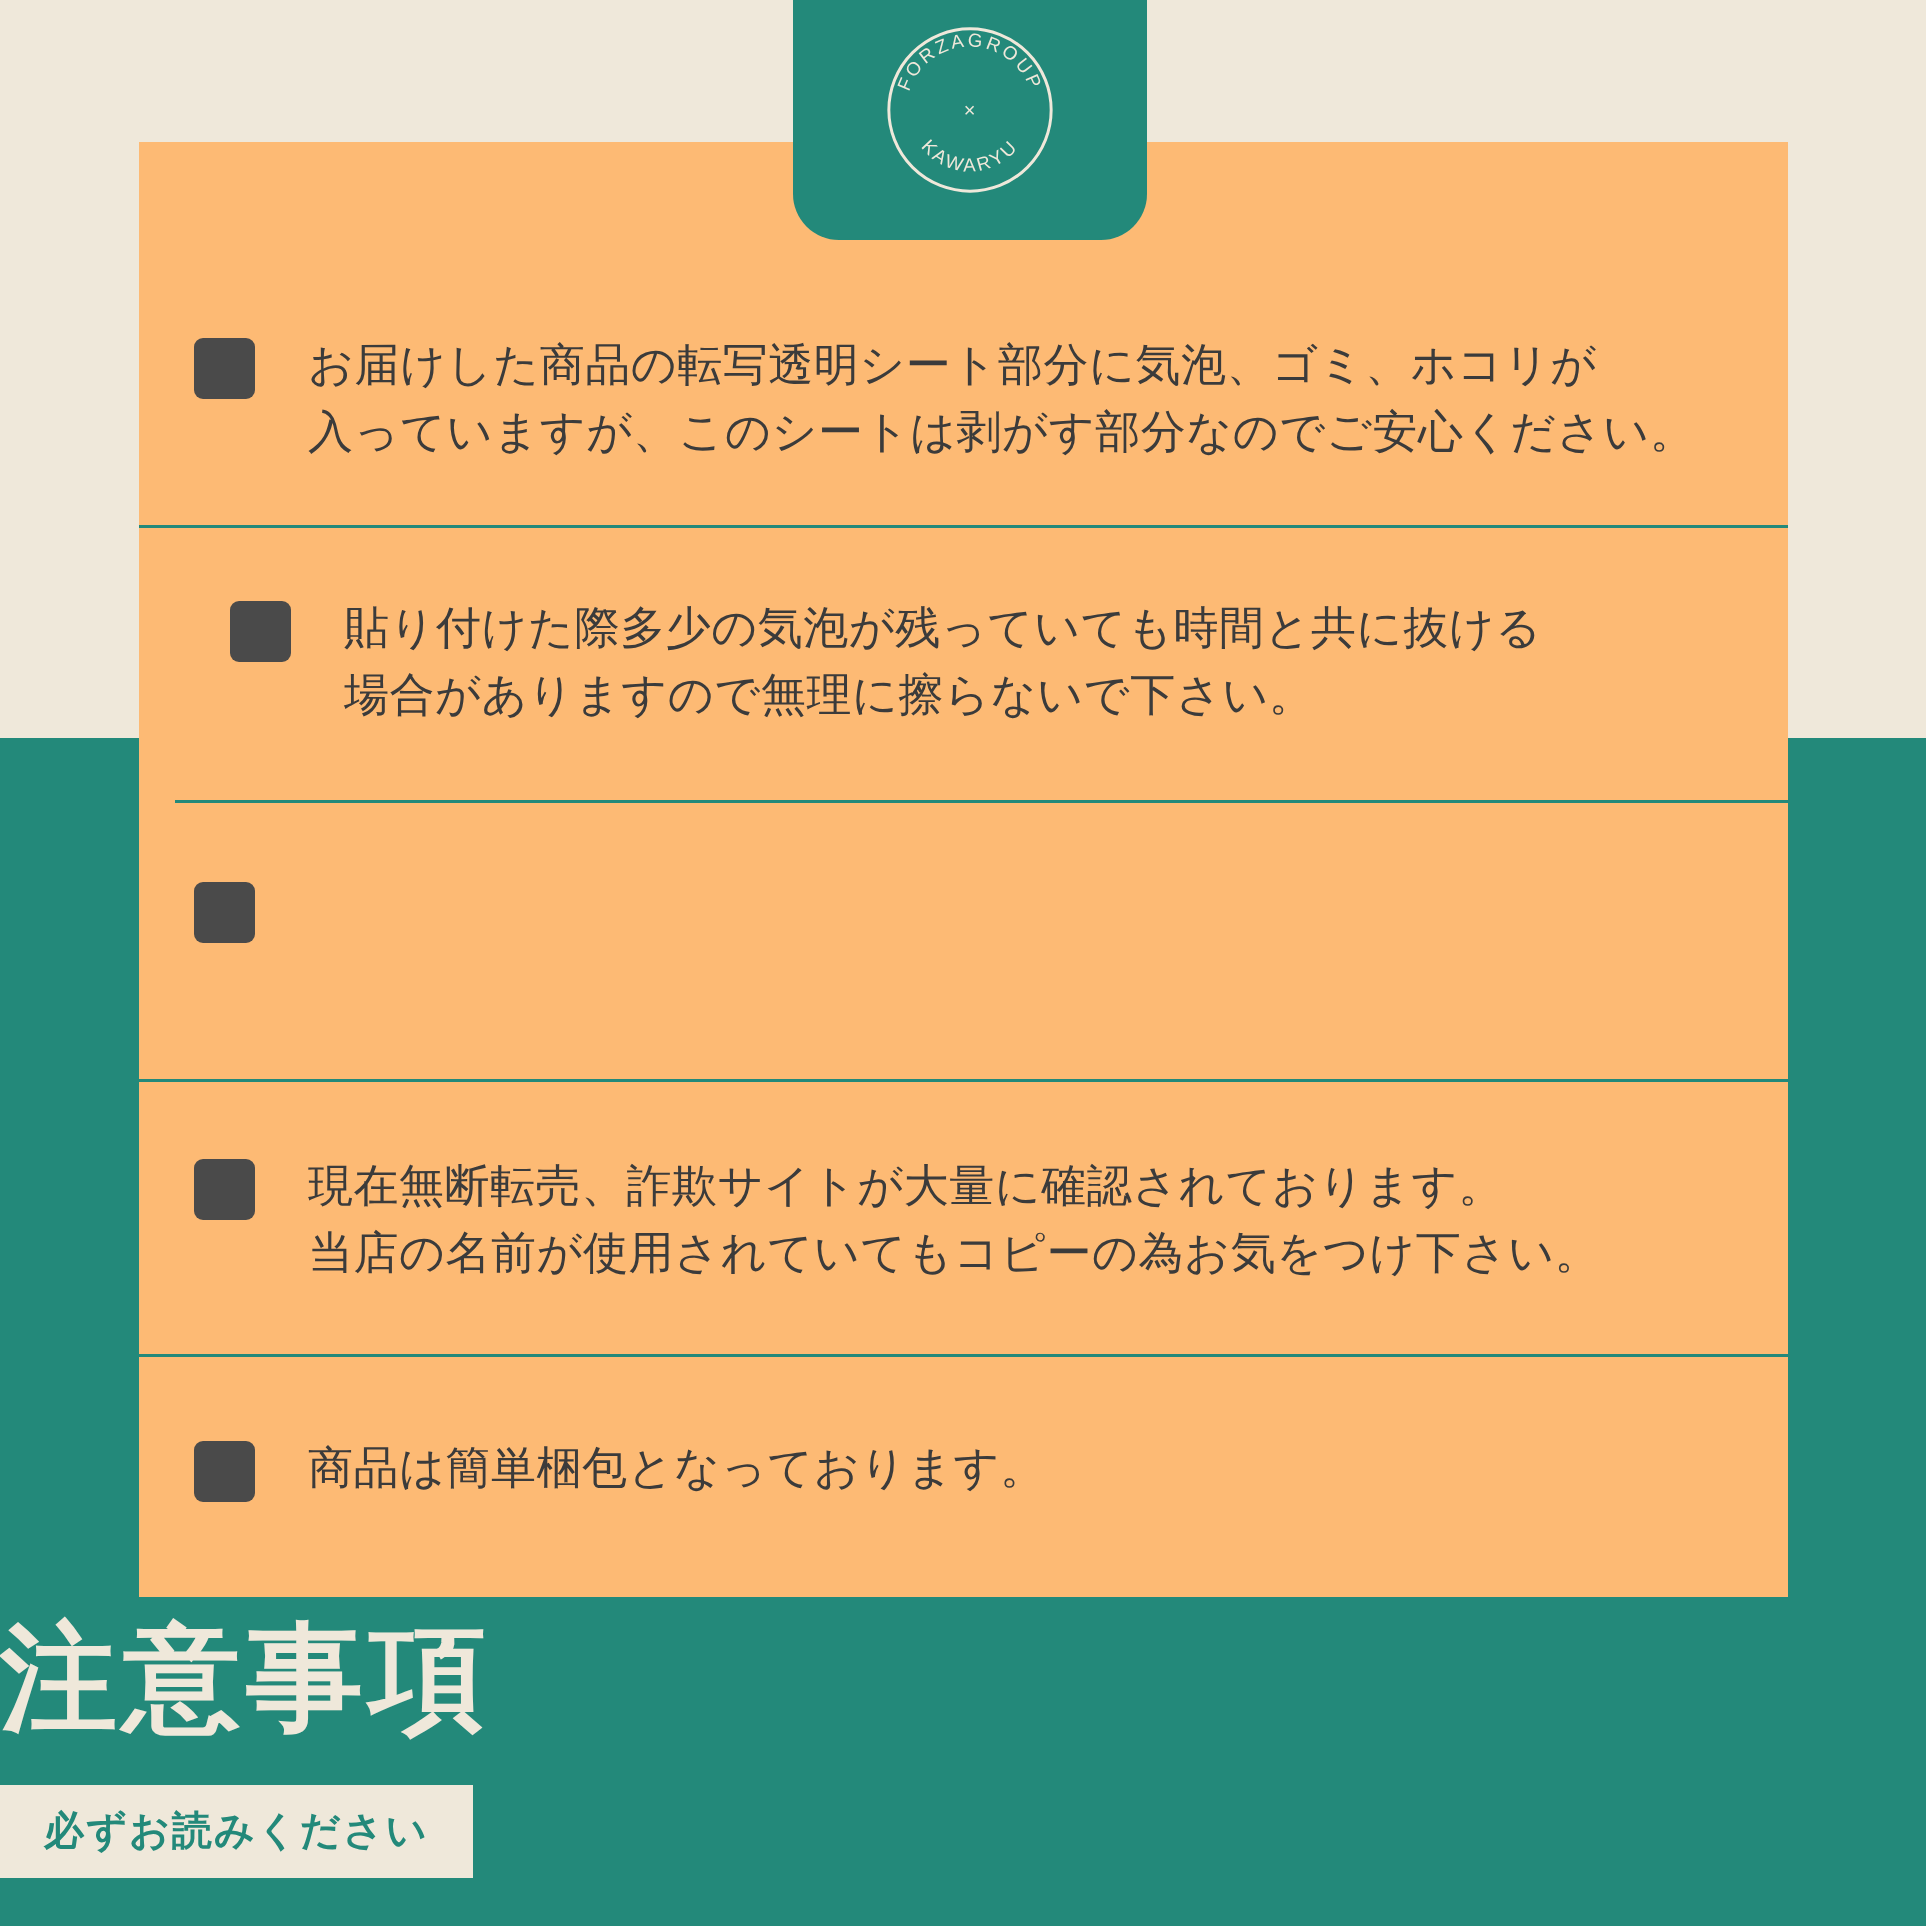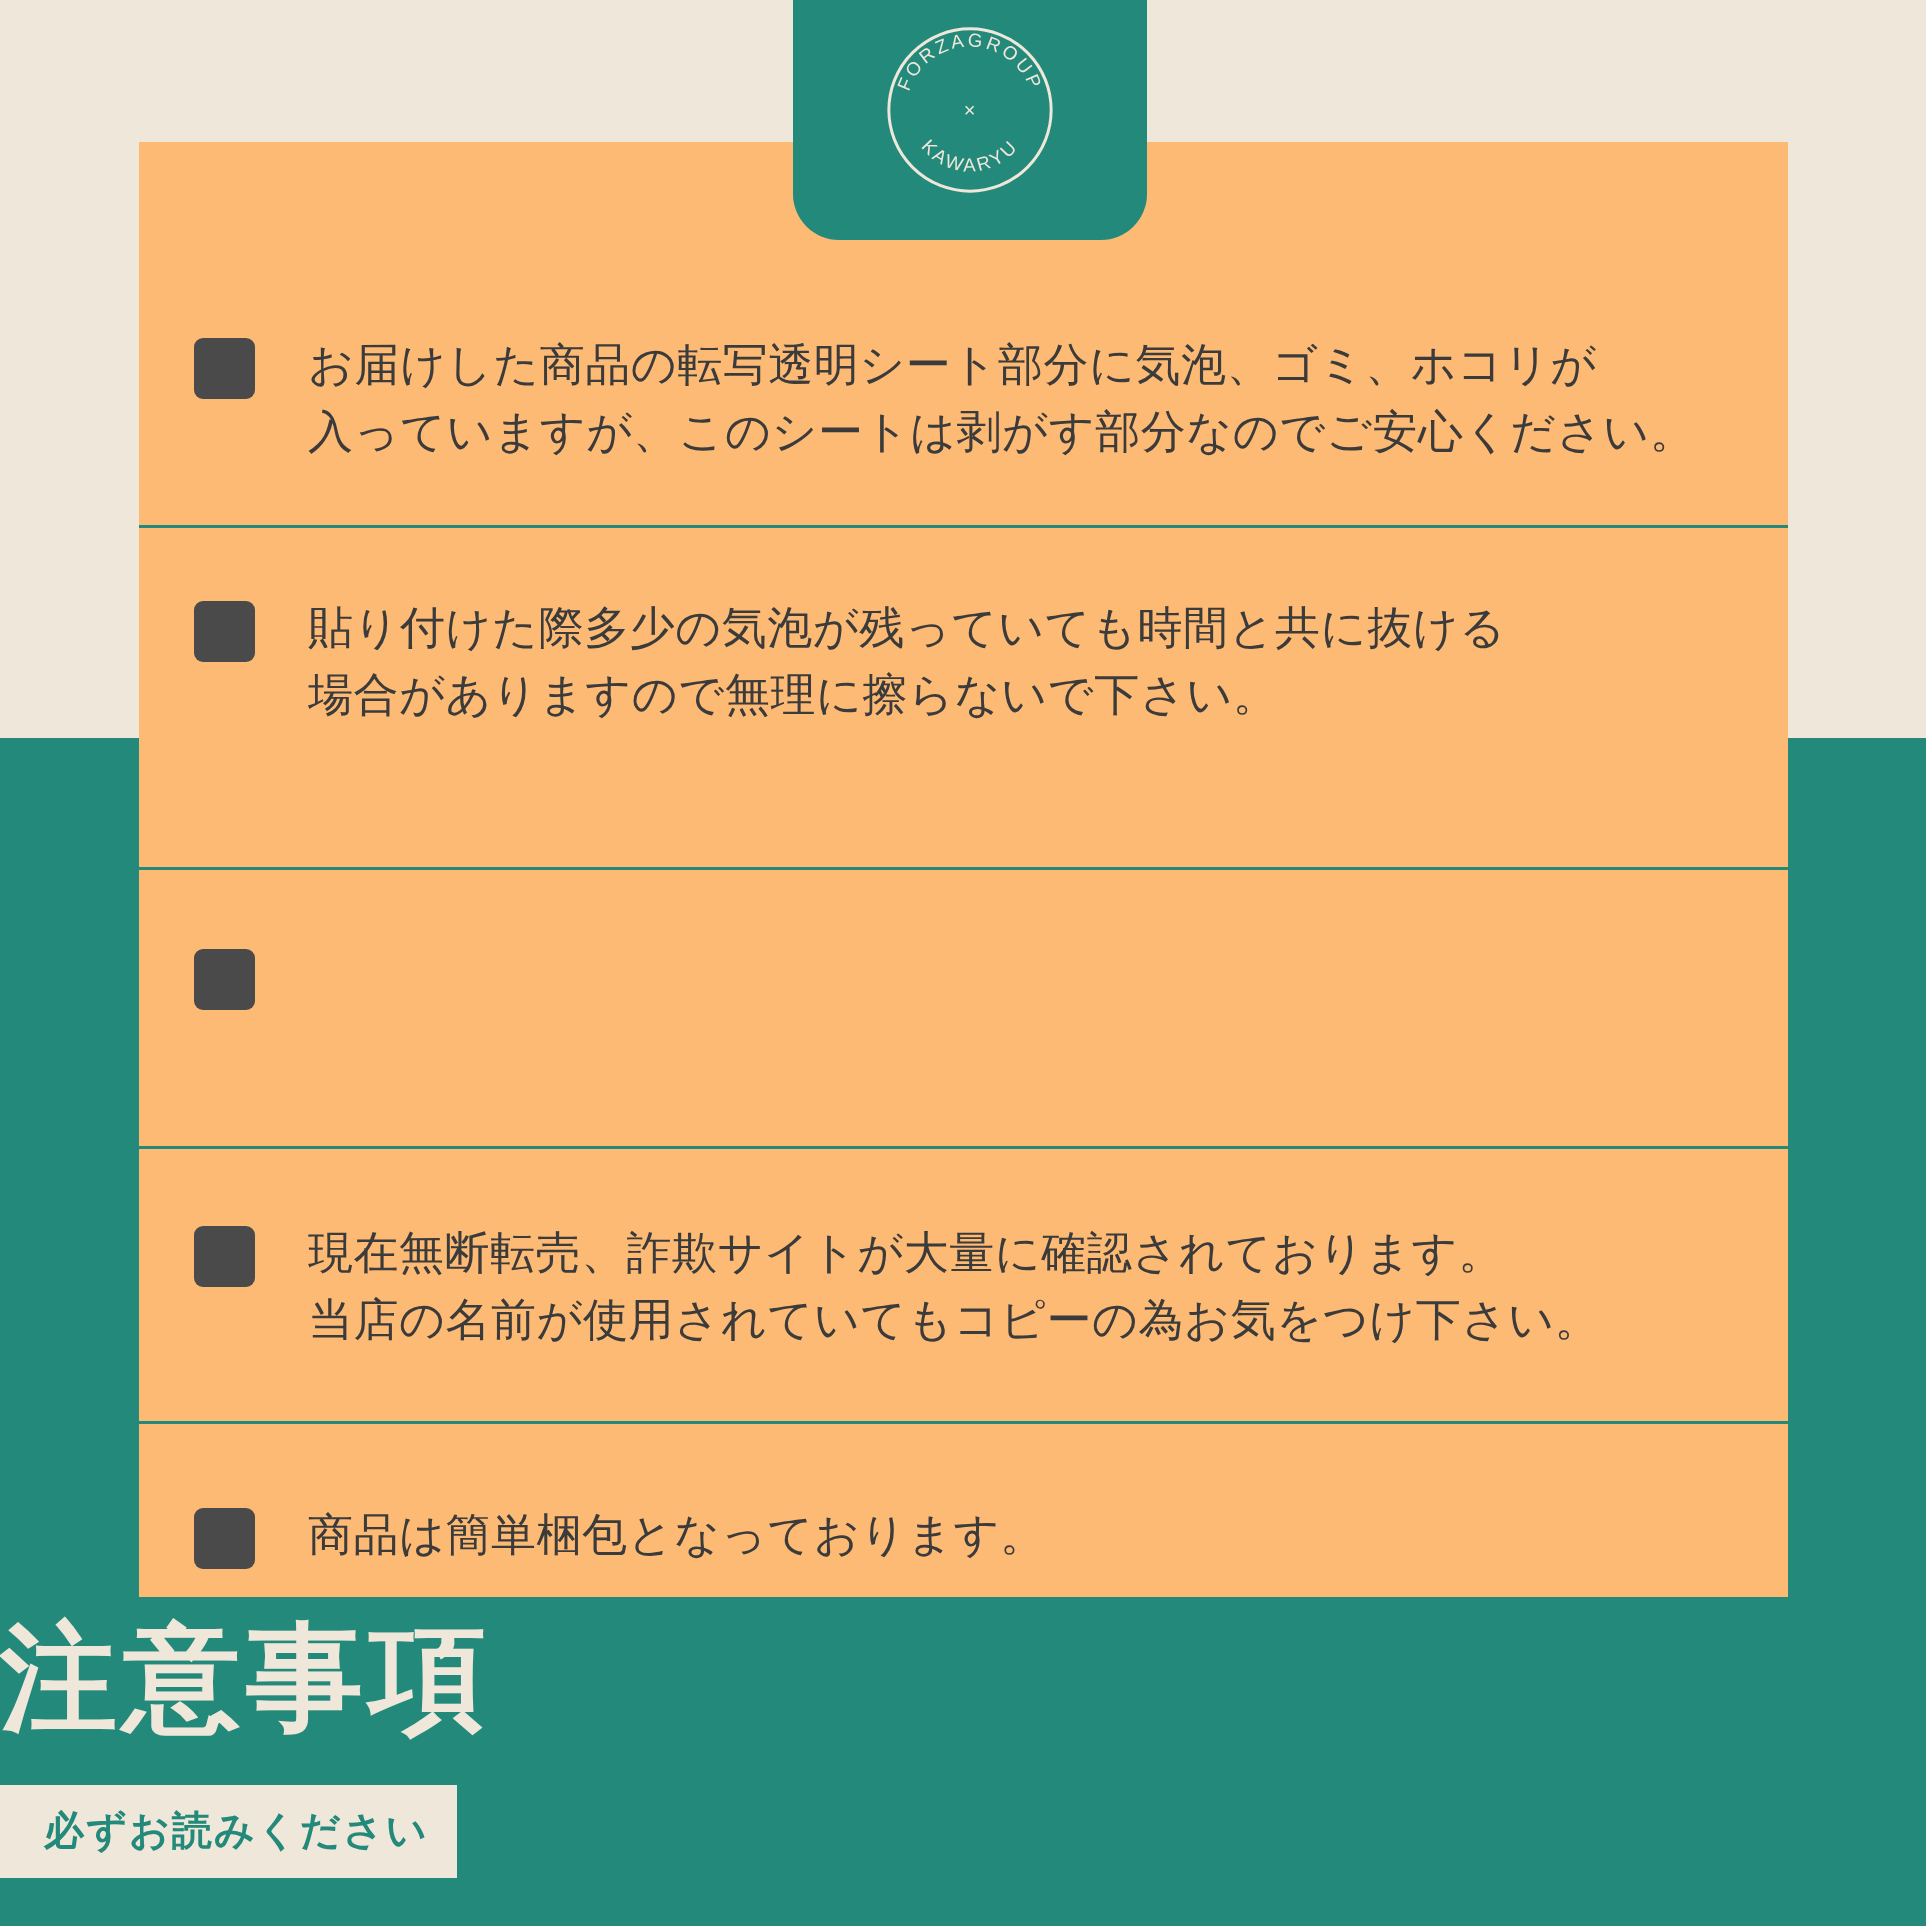--- a/index.html
+++ b/index.html
@@ -83,21 +83,21 @@
   .row {
     display: flex;
     align-items: flex-start;
     box-sizing: border-box;
     padding: 0 59px 0 55px;
     border-bottom: 3px solid #23897a;
   }
   .row:last-child { border-bottom: none; }
 
   .row-1 { height: 386px; padding-top: 190px; }
-  .row-2 { height: 342px; padding-top: 67px; }
+  .row-2 { height: 275px; padding-top: 67px; margin-left: 36px; }
   .row-3 { height: 279px; padding-top: 73px; }
   .row-4 { height: 275px; padding-top: 71px; }
   .row-5 { height: 238px; padding-top: 78px; }
 
   .bullet {
     flex: 0 0 auto;
     width: 61px;
     height: 61px;
     background: #4a4a4a;
     border-radius: 9px;
@@ -132,21 +132,21 @@
     margin: 0;
   }
   .sub-pill {
     display: inline-block;
     margin-top: 42px;
     background: #efe8da;
     color: #23897a;
     font-size: 40px;
     font-weight: 700;
     letter-spacing: 2px;
-    padding: 18px 28px 20px 44px;
+    padding: 18px 44px 20px 44px;
   }
 </style>
 </head>
 <body>
 
 <div class="page">
 
   <div class="green-band"></div>
 
   <div class="logo-badge">

